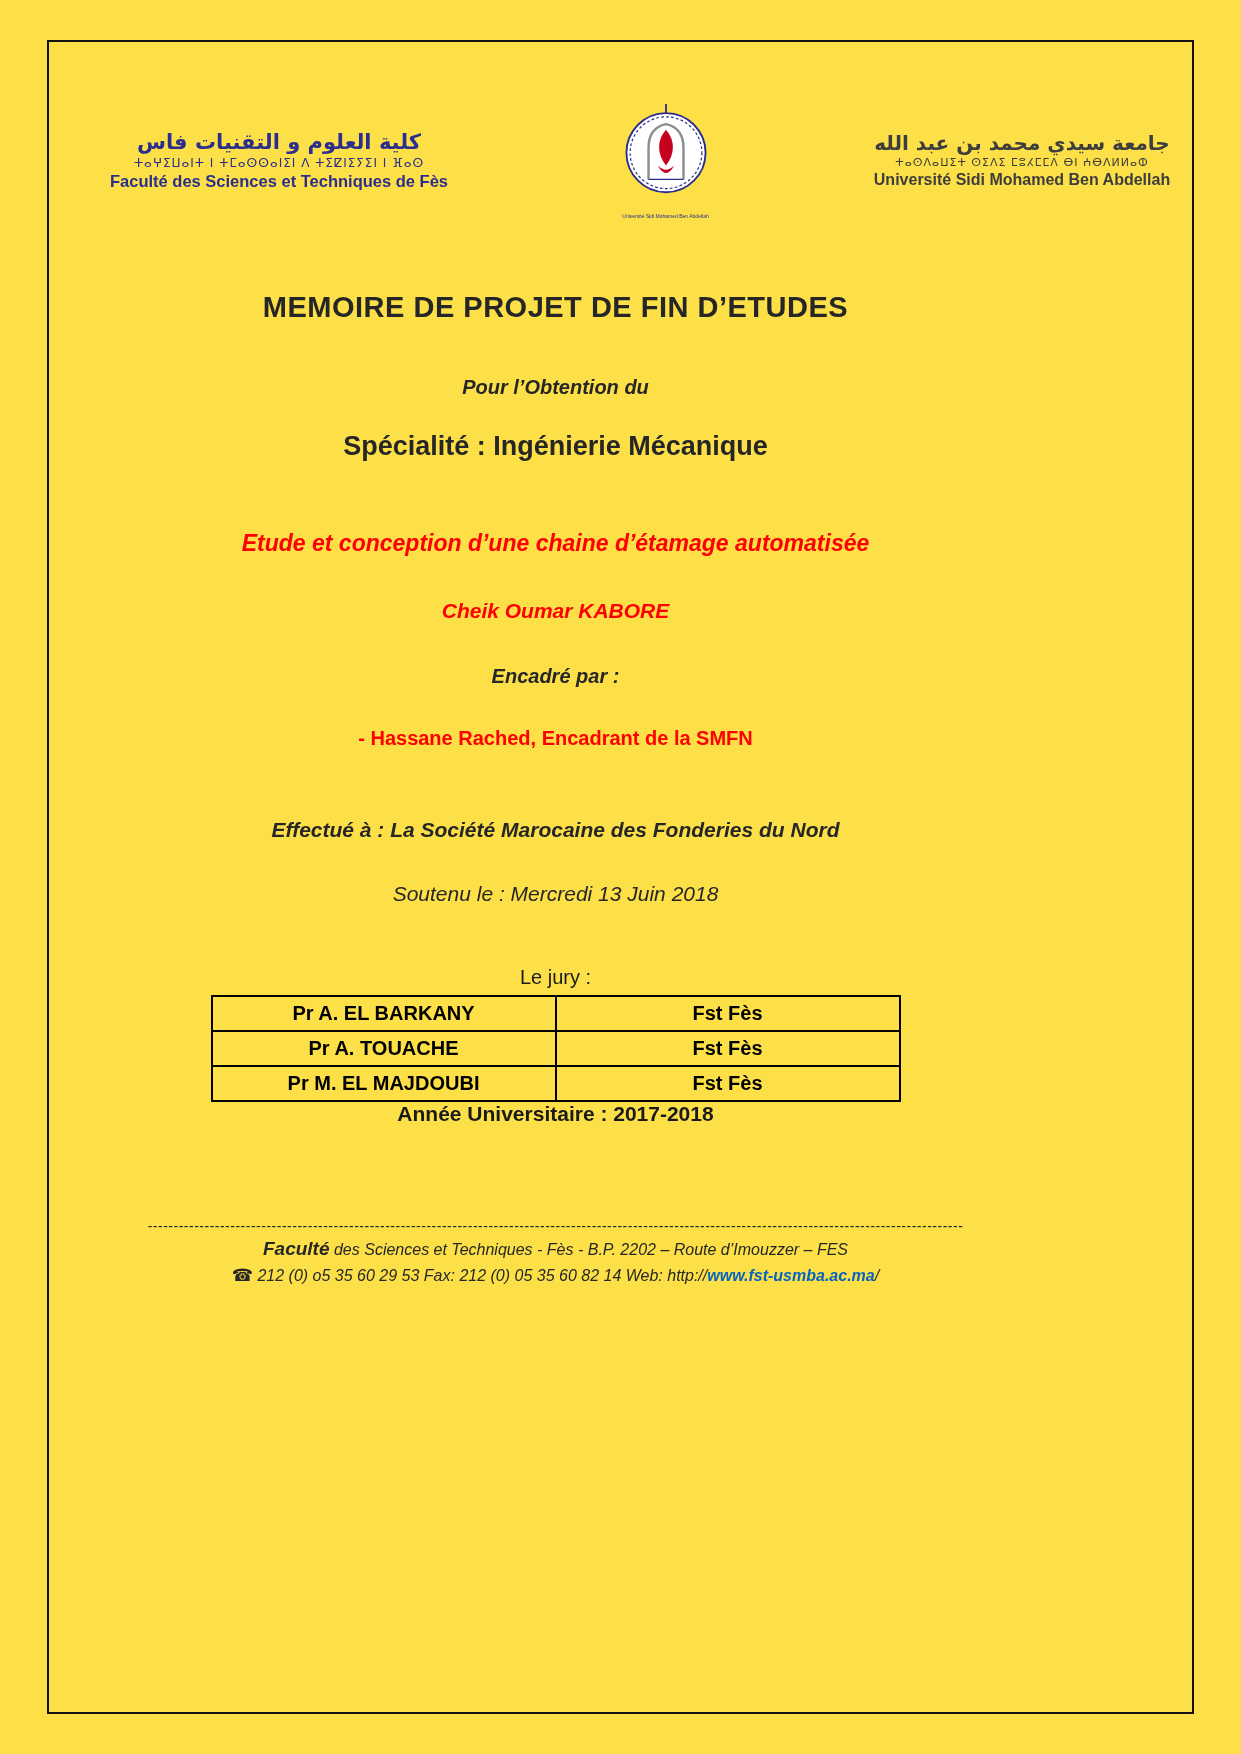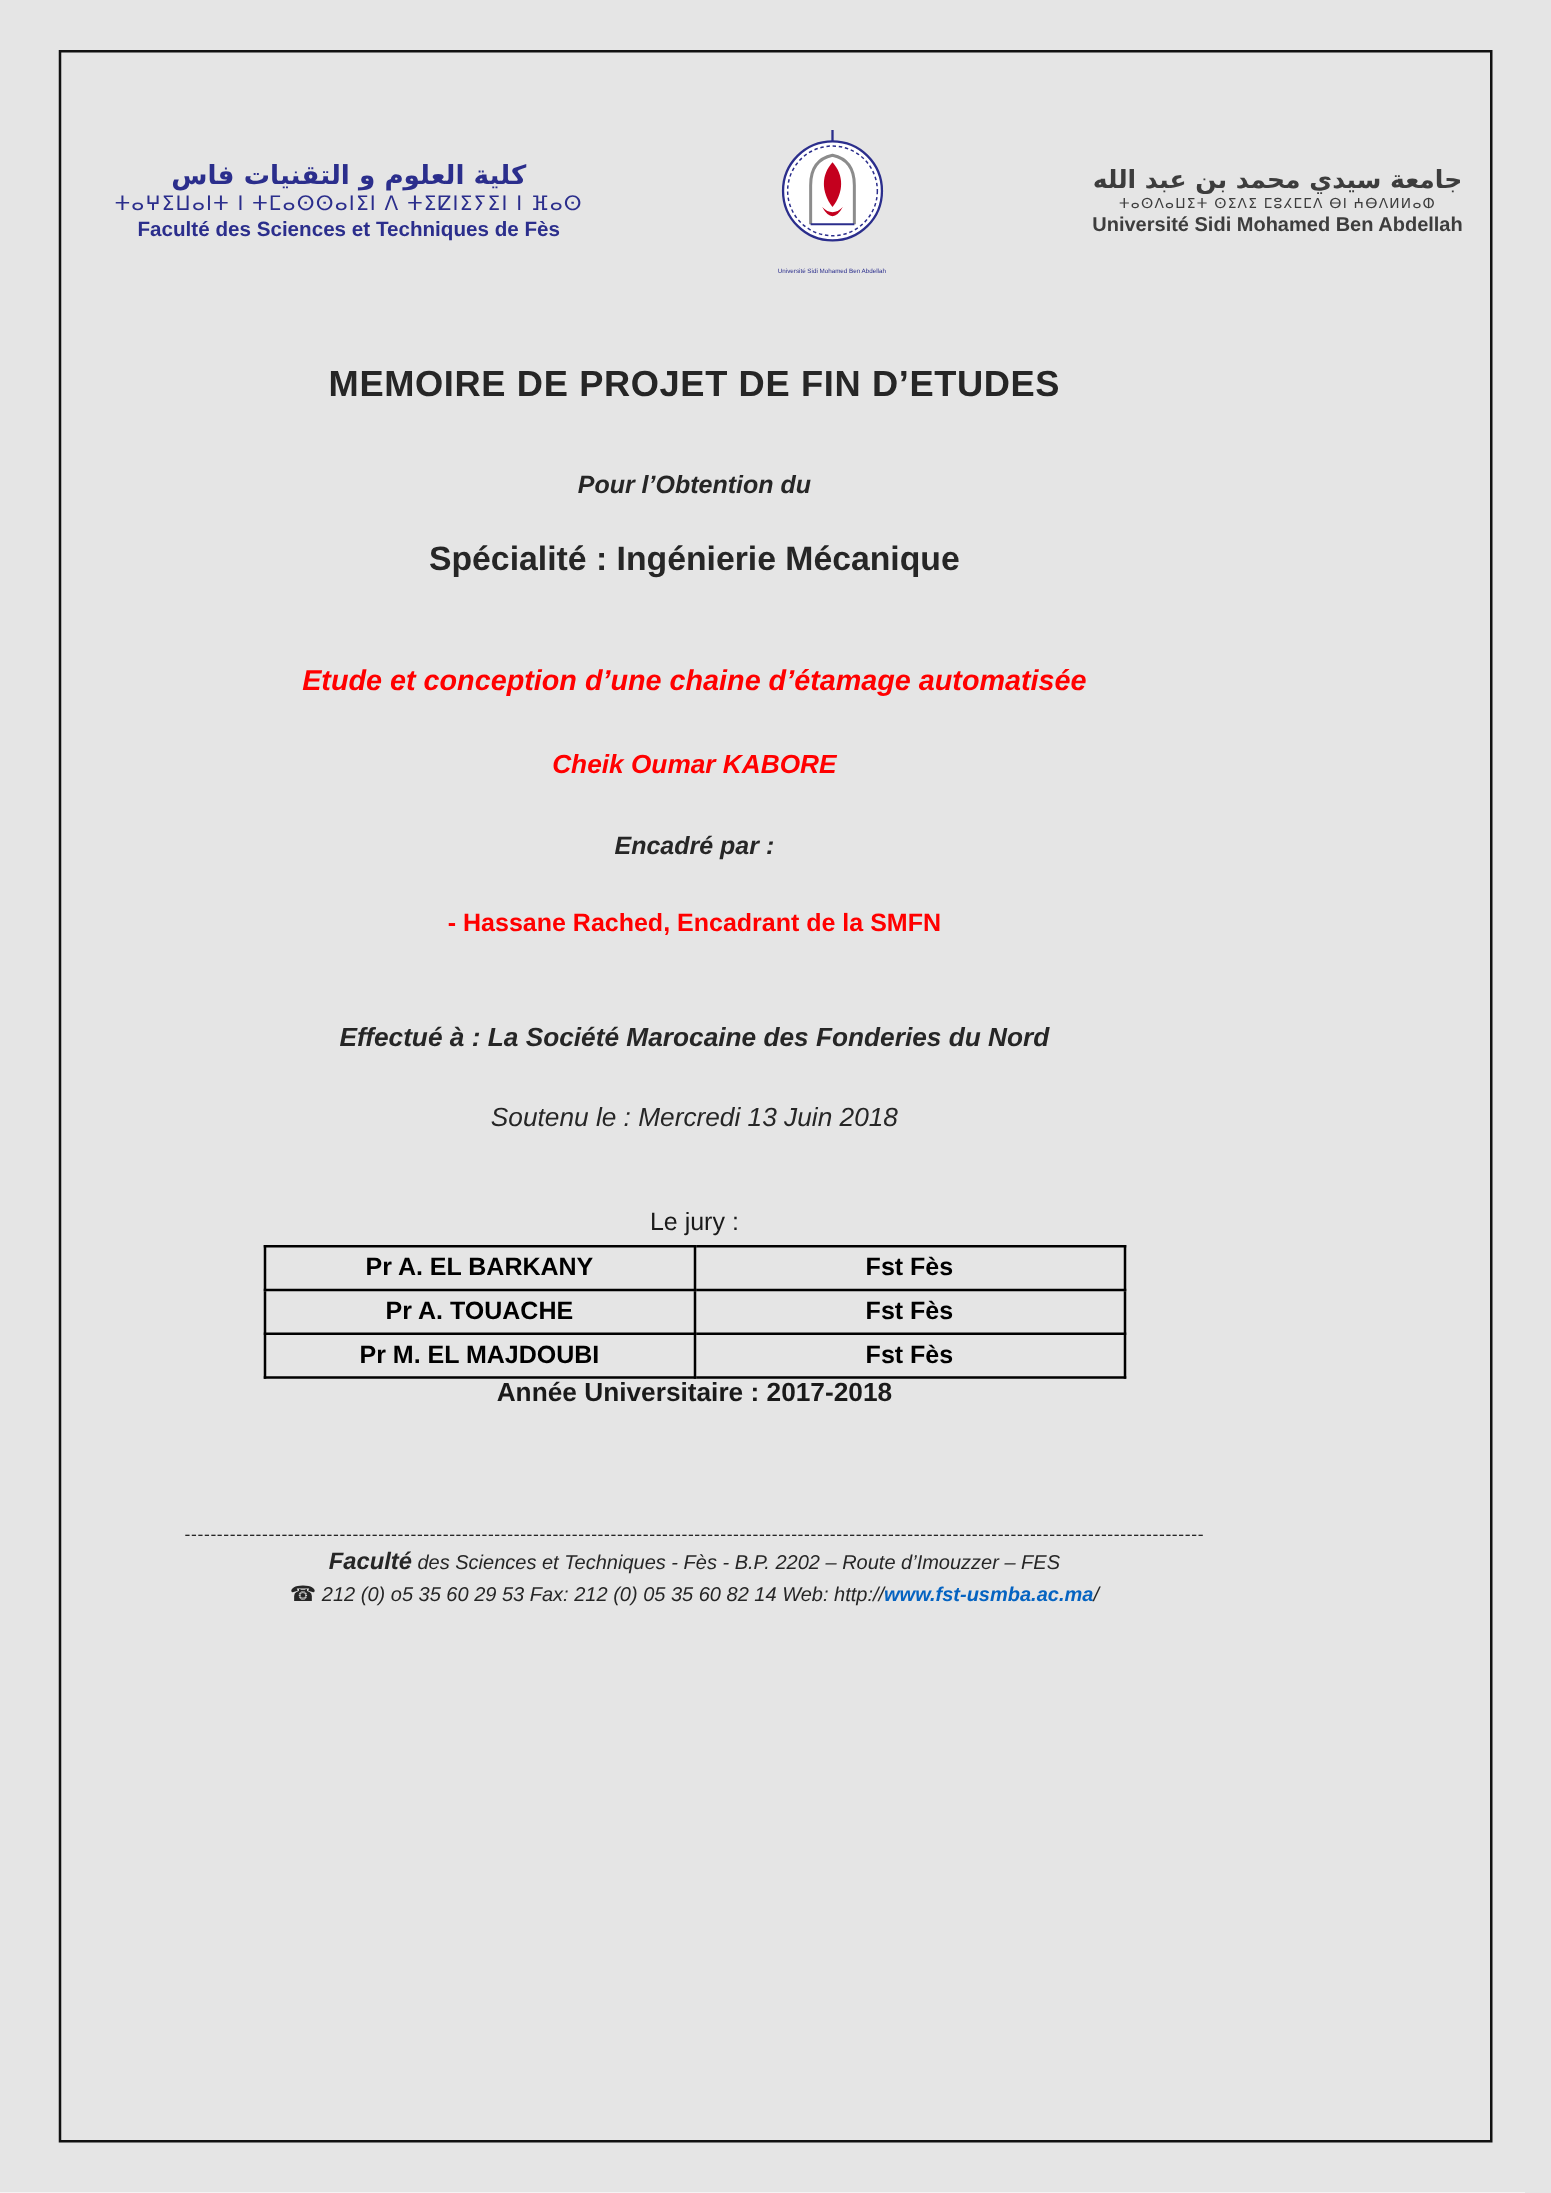--- a/index.html
+++ b/index.html
@@ -1,20 +1,20 @@
 <!DOCTYPE html>
 <html><head>
 <meta charset="utf-8">
 <style>
   html,body{margin:0;padding:0;background:#ffffff;}
   .page{
     position:relative;
     width:1241px;
     height:1754px;
-    background:#e5e5e5;
+    background:#fde047;
     font-family:"Liberation Sans", sans-serif;
     color:#262626;
     overflow:hidden;
   }
   .frame{
     position:absolute;
     top:40px;left:47px;right:47px;bottom:40px;
     border:2px solid #111111;
     box-sizing:border-box;
     padding-top:60px;
@@ -34,21 +34,21 @@
   }
   .hdr-left{width:380px;color:#2b2e8c;}
   .hdr-right{width:320px;color:#3d3d3d;}
   .hdr-arabic{
     font-family:"DejaVu Sans", sans-serif;
     font-size:21px;font-weight:bold;line-height:1.25;
     direction:rtl;
   }
   .hdr-tifinagh{
     font-family:"DejaVu Sans", sans-serif;
-    font-size:16px;letter-spacing:1px;line-height:1.3;
+    font-size:12px;letter-spacing:1px;line-height:1.3;
     white-space:nowrap;overflow:hidden;
   }
   .hdr-name{font-size:16.5px;font-weight:bold;line-height:1.25;}
   .hdr-right .hdr-arabic{font-size:20px;}
   .hdr-right .hdr-tifinagh{font-size:11px;}
   .hdr-right .hdr-name{font-size:16px;}
   .logo-wrap{width:110px;display:flex;flex-direction:column;align-items:center;}
   .logo-caption{
     font-size:5px;color:#2b2e8c;margin-top:1px;white-space:nowrap;overflow:hidden;max-width:100px;
   }

